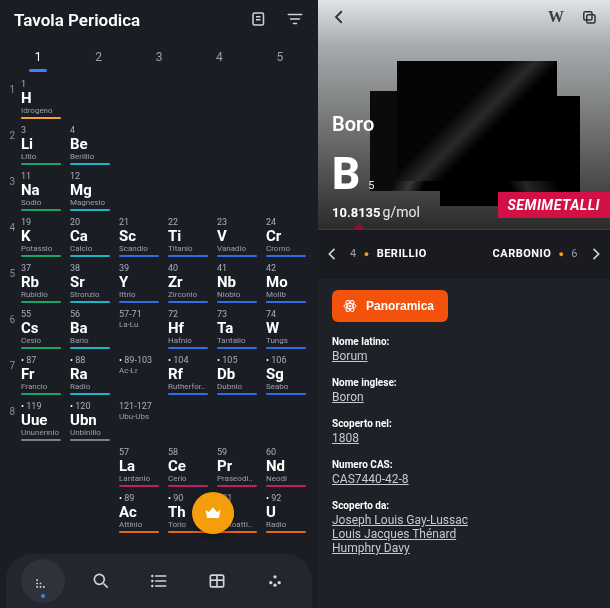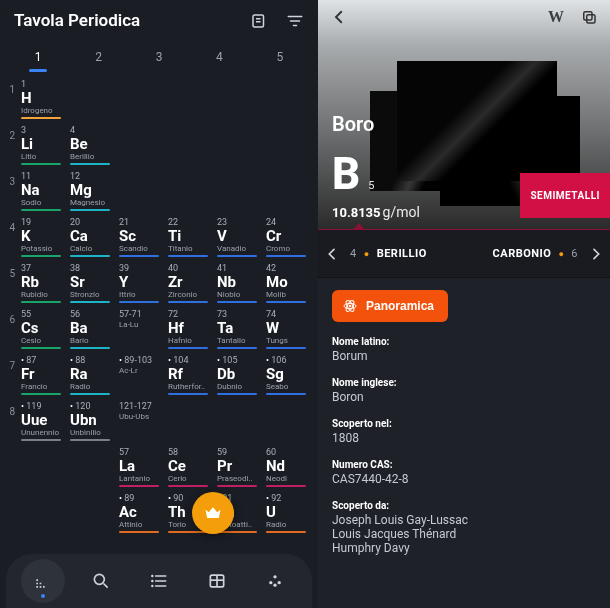--- a/index.html
+++ b/index.html
@@ -24,21 +24,21 @@
     width: 292px;
     height: 608px;
     background: #1e2128;
     display: flex;
     flex-direction: column;
     position: relative;
   }
   
   .lp-header {
     display: flex;
-    align-items: flex-end;
+    align-items: flex-start;
     justify-content: space-between;
     padding: 10px 14px 6px 14px;
   }
   .lp-title {
     font-size: 17px;
     font-weight: 600;
     color: #fff;
   }
   .lp-header-icons {
     display: flex;
@@ -189,22 +189,23 @@
   }
   .el-name{font-size:20px;font-weight:600;margin-bottom:16px;}
   .el-row{display:flex;align-items:baseline;gap:8px;}
   .el-sym{font-size:44px;font-weight:800;line-height:1;}
   .el-z{font-size:11px;opacity:.9;margin-bottom:6px;}
   .el-mass{font-size:13px;font-weight:700;margin-top:6px;}
   .el-mass .unit{font-size:14px;font-weight:400;opacity:.9;margin-left:2px;}
   .cat-badge{
     position:absolute;right:0;bottom:12px;
     background:#d31045;color:#fff;
-    font-size:10px;font-weight:700;letter-spacing:.5px;
-    padding:17px 10px;
+    font-size:14px;font-weight:700;letter-spacing:.5px;
+    padding:5px 10px;
+    font-style:italic;
   }
   .tri-marker{
     position:absolute;left:0;right:0;bottom:-1px;height:2px;
     background:#8c1038;
   }
   .tri-marker::after{
     content:"";position:absolute;left:34px;bottom:0;
     width:0;height:0;border-left:7px solid transparent;border-right:7px solid transparent;border-bottom:8px solid #8c1038;
     transform:translateY(-0px);
   }
@@ -232,21 +233,21 @@
     cursor:pointer;
     justify-content:flex-end;
   }
   .overview-btn svg{width:16px;height:16px;fill:#fff;}
   .details{
     padding:2px 14px 10px 14px;
     overflow:auto;
   }
   .detail-item{margin-bottom:14px;}
   .detail-label{font-size:10px;font-weight:700;color:#fff;margin-bottom:2px;}
-  .detail-value{font-size:12px;color:#c7cad1;white-space:pre-line;}
+  .detail-value{font-size:12px;color:#c7cad1;white-space:pre-line;text-decoration:underline;}
 </style>
 </head>
 <body>
 
 <div class="left-pane">
   <div class="lp-header">
     <div class="lp-title">Tavola Periodica</div>
     <div class="lp-header-icons">
       <svg class="hdr-icon" viewBox="0 0 24 24">
           <rect x="4" y="4" width="14" height="16" rx="2" fill="none" stroke="#cfd3da" stroke-width="2"></rect>

